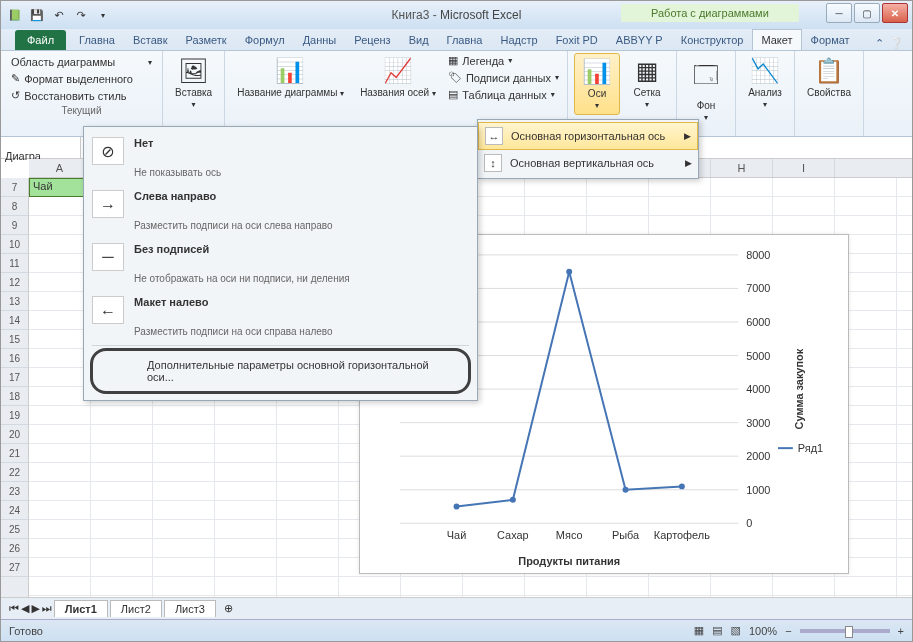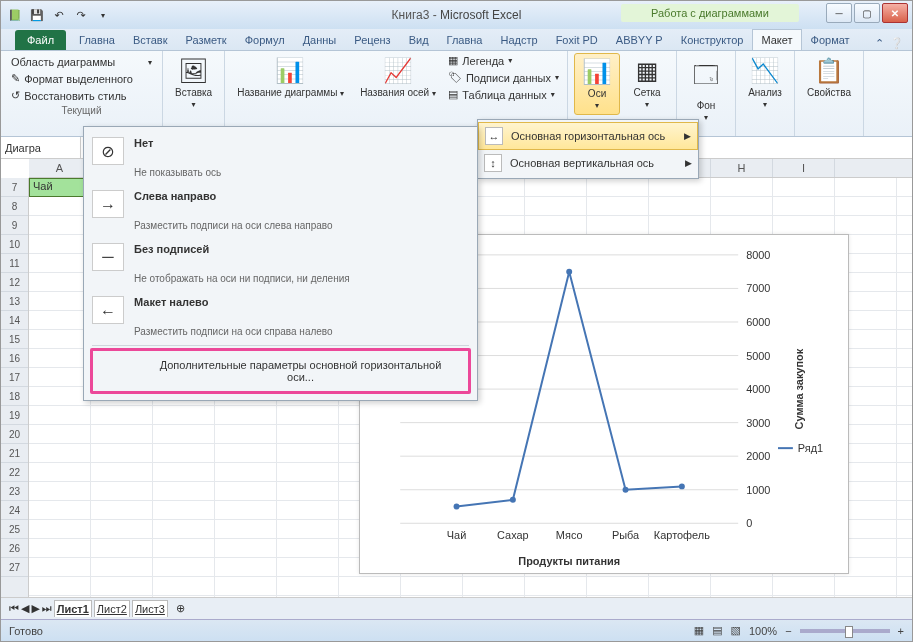--- a/index.html
+++ b/index.html
@@ -31,58 +31,58 @@
 .bigbtn { display: flex; flex-direction: column; align-items: center; padding: 4px 6px; min-width: 46px; text-align: center; border-radius: 3px; }
 .bigbtn.on { background: linear-gradient(#fff0c7,#ffe18b); border: 1px solid #e0b84a; }
 .bigbtn .ic { font-size: 24px; }
 .bigbtn .lbl { font-size: 10px; margin-top: 2px; }
 .stack { display: flex; flex-direction: column; gap: 2px; font-size: 11px; }
 .stack-item { display: flex; align-items: center; gap: 4px; padding: 1px 2px; }
 .left-stack { display: flex; flex-direction: column; gap: 2px; font-size: 11px; padding: 2px; }
 
 
 .fbarrow { height: 22px; display: flex; border-bottom: 1px solid #ccc; }
-.namebox { width: 80px; border-right: 1px solid #ccc; padding: 2px 4px; display:flex; align-items:center; }
+.namebox { width: 80px; border-right: 1px solid #ccc; padding: 19px 4px; display:flex; align-items:center; }
 .fbar { flex: 1; padding: 2px 6px; display:flex; align-items:center; }
 
 
 .gridwrap { flex: 1; position: relative; display: flex; overflow: hidden; }
 .rownums { width: 28px; background: #e9edf2; border-right: 1px solid #ccc; }
 .rownum { height: 19px; border-bottom: 1px solid #d3d9e0; text-align: center; font-size: 10px; color: #555; line-height: 19px; }
 .cols { position: absolute; left: 28px; right: 0; top: 0; height: 19px; background: #e9edf2; display: flex; border-bottom: 1px solid #ccc; }
 .colh { width: 62px; border-right: 1px solid #d3d9e0; text-align: center; font-size: 11px; color: #555; line-height: 19px; }
 .cells { position: absolute; left: 28px; top: 19px; right: 0; bottom: 0; }
 .cells::before { content:""; position:absolute; inset:0; background-image: repeating-linear-gradient(to right, transparent, transparent 61px, #e5e8ec 61px, #e5e8ec 62px), repeating-linear-gradient(to bottom, transparent, transparent 18px, #e5e8ec 18px, #e5e8ec 19px); }
 .cellA7 { position: absolute; left: 0; top: 0; width: 62px; height: 19px; background: #a3e29b; border: 1px solid #4a7a2c; padding: 1px 3px; font-size: 11px; }
 
 
 .popup1 { position: absolute; left: 82px; top: 125px; width: 395px; background: #f2f5f8; border: 1px solid #9aa8b6; box-shadow: 2px 2px 6px rgba(0,0,0,0.2); z-index: 50; padding: 4px 0; }
 .popup1 .row { display: flex; align-items: flex-start; padding: 6px 8px; gap: 10px; }
 .popup1 .ric { width: 32px; height: 28px; border: 1px solid #ccc; background: #fff; display: flex; align-items: center; justify-content: center; font-size: 16px; }
 .popup1 .rtxt b { font-size: 11px; color: #333; }
 .popup1 .rtxt div { font-size: 10px; color: #666; margin-top:18px;}
 .popup1 hr { border: none; border-top: 1px solid #d0d6dc; margin: 2px 8px; }
 .extra-item { padding: 8px 14px 8px 54px; font-size: 11px; color: #333; }
-.circled { border: 3px solid #ec4899; border-radius: 2px; margin: 2px 6px; text-align: center; }
+.circled { border: 3px solid #404040; border-radius: 16px; margin: 2px 6px; }
 
 
 .popup2 { position: absolute; left: 476px; top: 118px; width: 222px; background: #f2f5f8; border: 1px solid #9aa8b6; box-shadow: 2px 2px 6px rgba(0,0,0,0.2); z-index: 49; padding: 2px 0;}
 .popup2 .srow { display: flex; align-items: center; padding: 4px 6px; gap: 8px; font-size: 11px; }
 .popup2 .srow.hi { background: linear-gradient(#fff4cf,#ffe79a); border: 1px solid #e0b84a; }
 .popup2 .aric { width: 18px; height: 18px; border: 1px solid #bbb; background:#fff; display:flex; align-items:center; justify-content:center; font-size:11px; }
 .popup2 .arrow { margin-left: auto; font-size: 9px; }
 
 
 .chart { position: absolute; left: 330px; top: 56px; width: 490px; height: 340px; background: #fff; border: 1px solid #bbb; box-shadow: 0 0 4px rgba(0,0,0,0.1); }
 .chart svg { width: 100%; height: 100%; }
 .chart text { font-size: 11px; fill: #333; }
 
 
 .sheettabs { height: 22px; background: #e8eef5; border-top: 1px solid #ccc; display: flex; align-items: center; font-size: 11px; padding-left: 8px; gap: 2px; }
-.sheettab { padding: 2px 2px; border: 1px solid #bbb; background: #fff; border-bottom: none; text-decoration: underline; }
+.sheettab { padding: 2px 10px; border: 1px solid #bbb; background: #fff; border-bottom: none; }
 .sheettab.active { font-weight: bold; background:#fff; }
 .statusbar { height: 22px; background: linear-gradient(#dbe7f3,#cde0f2); border-top: 1px solid #aac; display: flex; align-items: center; padding: 0 8px; font-size: 11px; color: #444; }
 .statusbar .right { margin-left: auto; display:flex; align-items:center; gap:8px; }
 .zoom-slider { width: 90px; height: 4px; background: #aac; position: relative; }
 .zoom-slider::after { content:""; position:absolute; left:50%; top:-3px; width:6px; height:10px; background:#fff; border:1px solid #888; }
 
 .tri { font-size: 8px; }
 </style>
 </head>
 <body>

